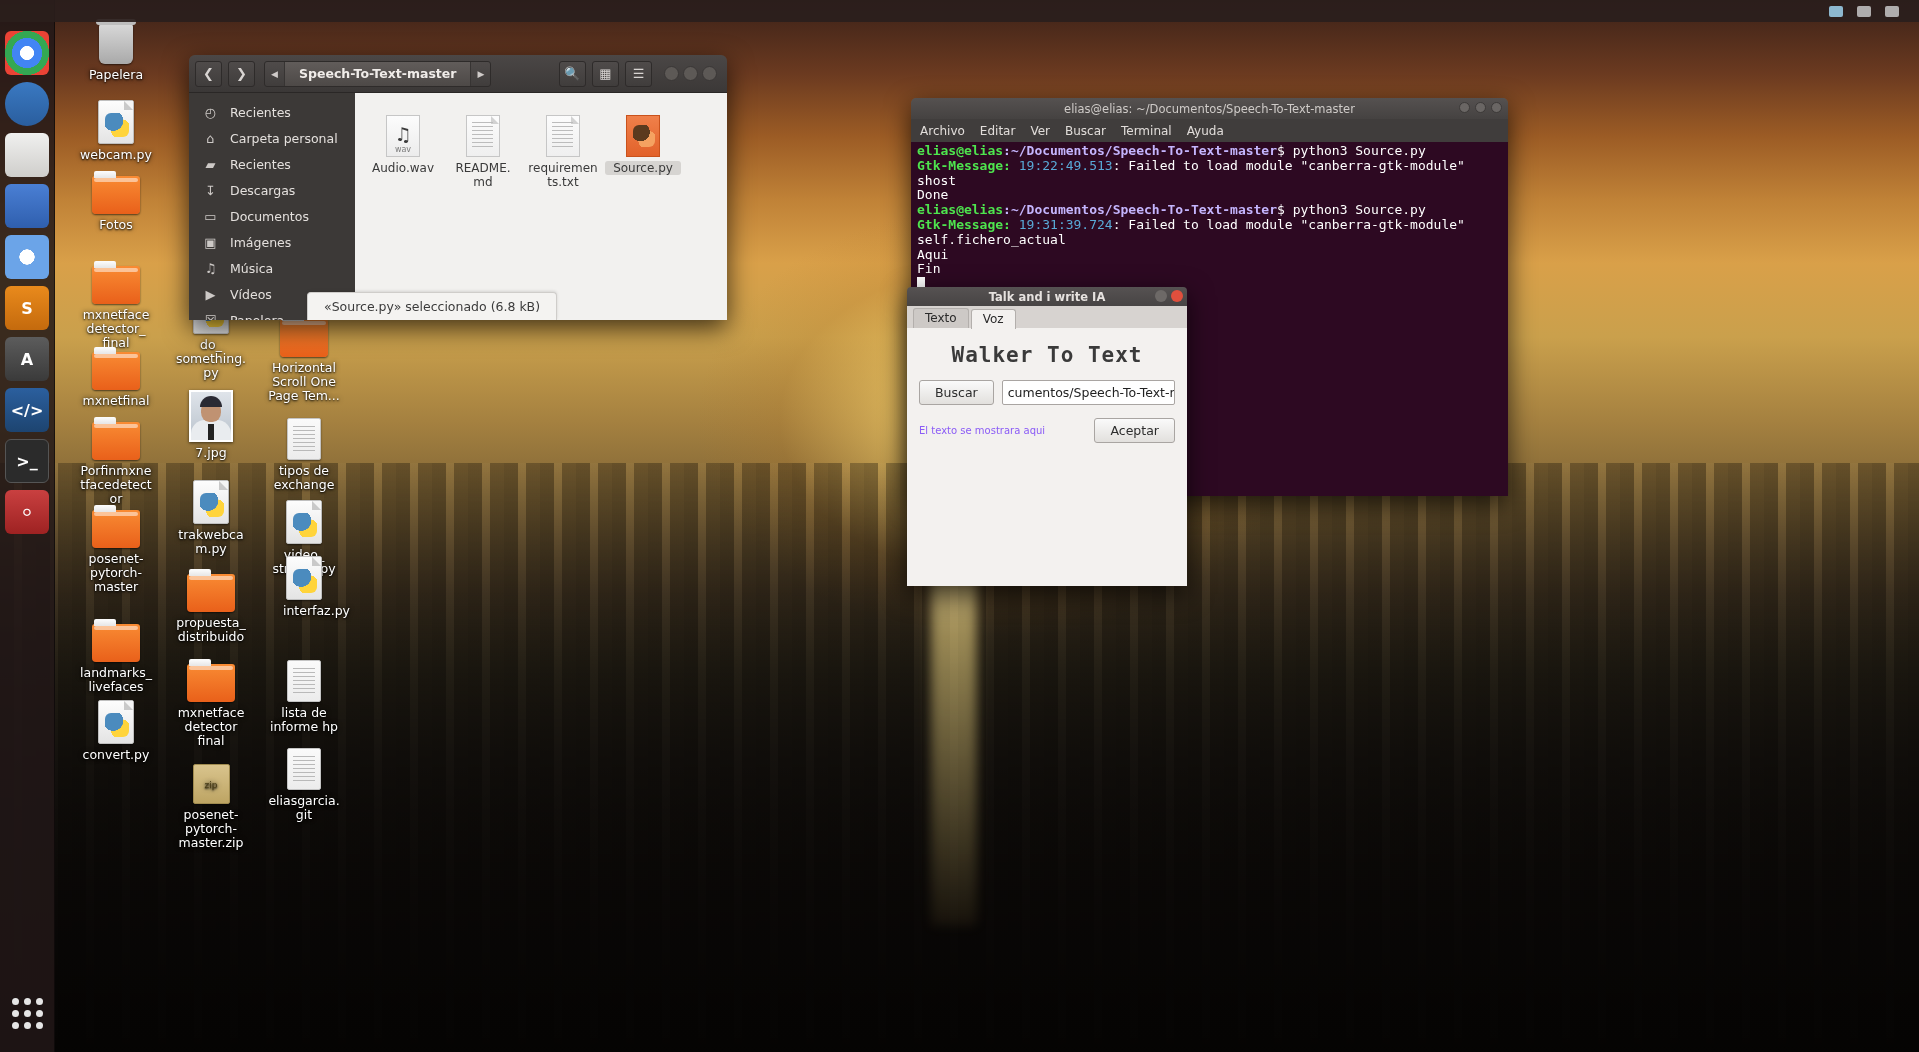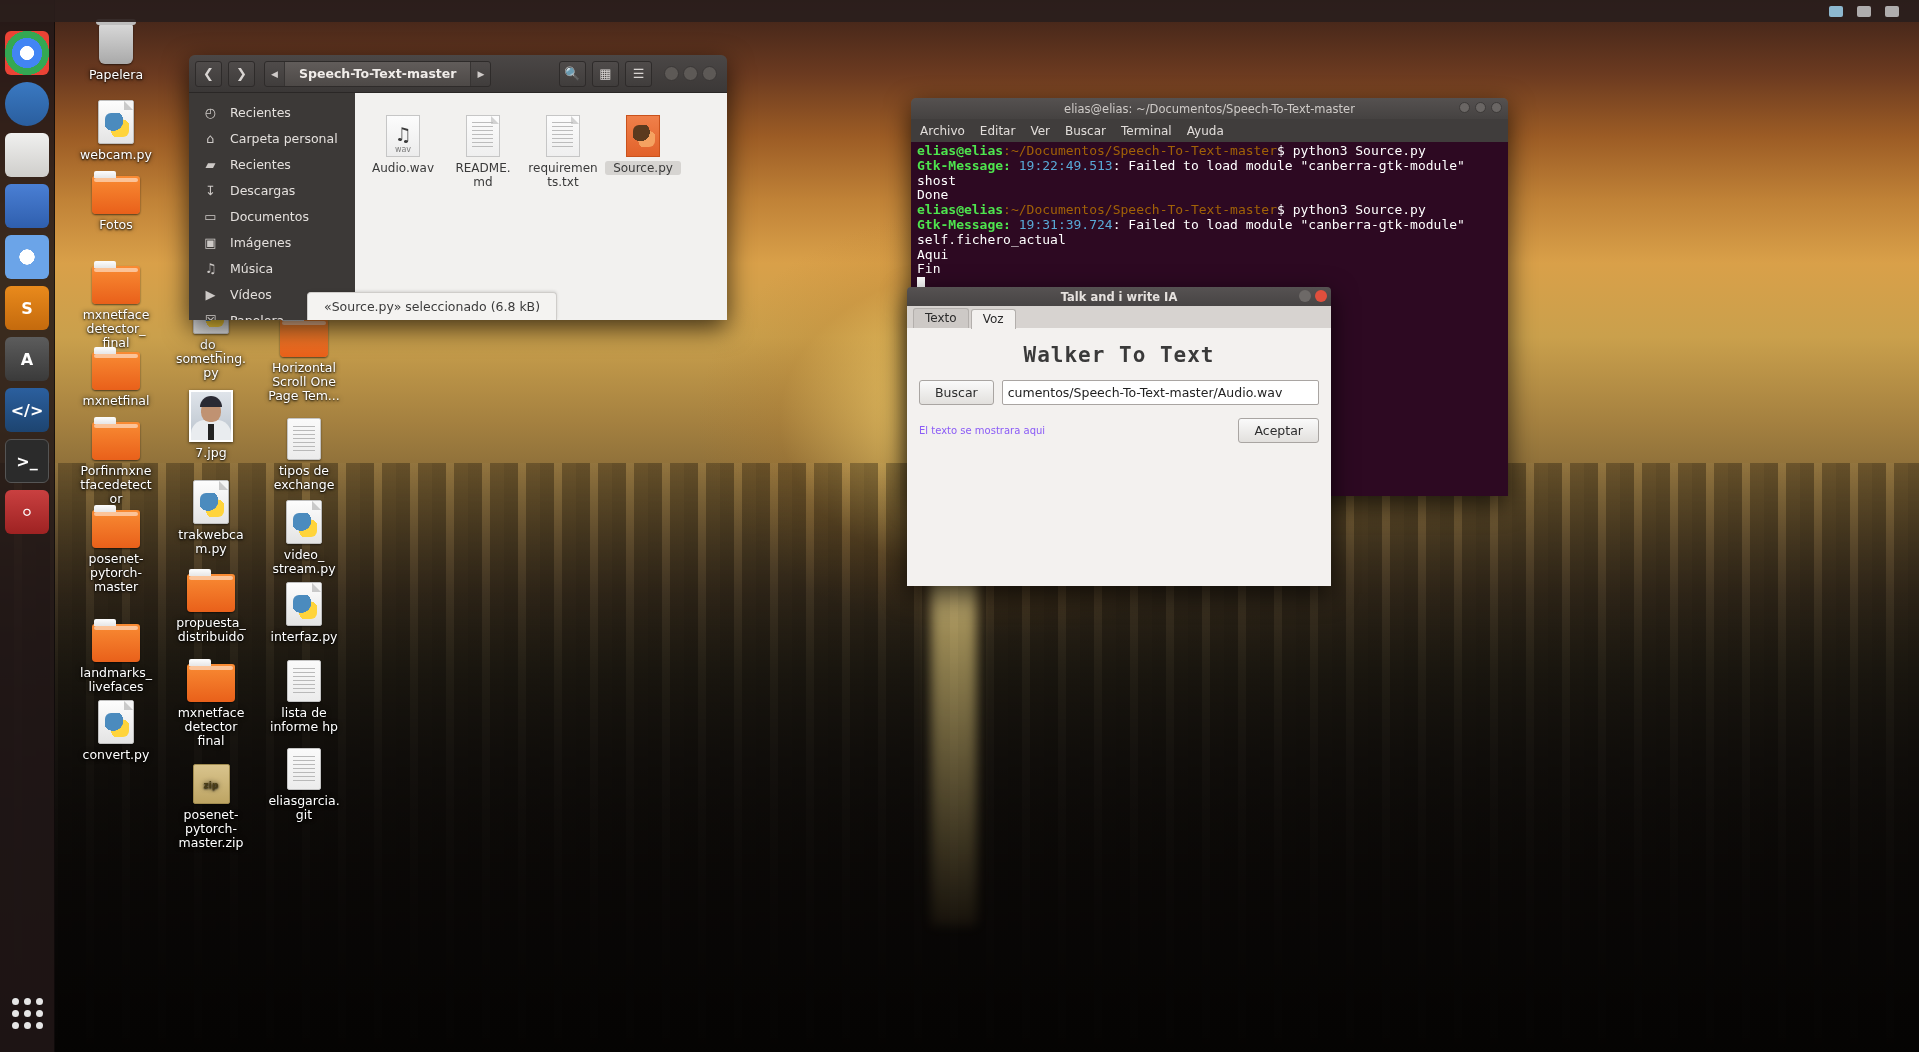--- a/index.html
+++ b/index.html
@@ -127,21 +127,21 @@
     border:1px solid #c4c4c4;border-radius:2px;
     box-shadow:0 1px 2px rgba(0,0,0,.5);
   }
   .txtfile .lines{position:absolute;left:5px;right:5px;top:7px;height:26px;
     background:repeating-linear-gradient(to bottom, #b9b9b9 0 1.5px, transparent 1.5px 4px);}
   .zipfile{
     width:37px;height:40px;margin:2px auto 4px;position:relative;
     background:linear-gradient(#d9c48d,#bda463);
     border:1px solid #a08b4f;border-radius:2px;
     box-shadow:0 1px 2px rgba(0,0,0,.5);
-    color:#4a3d16;font-size:9px;line-height:40px;font-weight:bold;
+    color:#4a3d16;font-size:9px;line-height:40px;font-weight:normal;
   }
   .photo{
     width:44px;height:52px;margin:0 auto 4px;
     background:linear-gradient(#dfe4ea,#b9c2cc);
     border:2px solid #fff; box-shadow:0 1px 3px rgba(0,0,0,.6);
     position:relative; overflow:hidden;
   }
   .photo .head{position:absolute;left:50%;top:7px;transform:translateX(-50%);
     width:20px;height:23px;border-radius:50% 50% 42% 42%;background:#c09272;}
   .photo .hair{position:absolute;left:50%;top:4px;transform:translateX(-50%);
@@ -250,27 +250,27 @@
   #tm-menu{
     height:23px;background:#403d3c;display:flex;align-items:center;gap:15px;
     padding-left:9px;color:#e1ddda;font-size:12px;
   }
   #tm-screen{
     height:354px;background:#2d0922;padding:2px 6px;
     font-family:"DejaVu Sans Mono", monospace; font-size:13px; line-height:14.8px;
     color:#ffffff; white-space:pre;
   }
   .tc-user{color:#4ee44e;font-weight:bold;}
-  .tc-path{color:#a16207;font-weight:normal;}
+  .tc-path{color:#c4b5fd;font-weight:bold;}
   .tc-time{color:#59a9d6;}
   .cursor{display:inline-block;width:8px;height:13px;background:#fff;vertical-align:-2px;}
 
   
   #dialog{
-    position:absolute; left:907px; top:287px; width:424px; height:299px;
+    position:absolute; left:907px; top:287px; width:280px; height:299px;
     z-index:35; box-shadow:0 8px 26px rgba(0,0,0,.7);
     border-radius:4px 4px 0 0; overflow:hidden;
     font-family:"DejaVu Sans", sans-serif;
   }
   #dg-title{
     height:19px;background:linear-gradient(#565252,#474444);
     display:flex;align-items:center;justify-content:center;position:relative;
     color:#e6e2df;font-size:11.5px;font-weight:bold;
   }
   #dg-title .ctls{position:absolute;right:4px;top:3px;display:flex;gap:4px;}
@@ -435,21 +435,21 @@
         <div class="lines"></div>
       </div>
       <div>tipos de<br>exchange</div>
     </div>
     <div class="dicon" style="left: 258px; top: 500px;">
       <div class="pyfile">
         <div class="pysnake"></div>
       </div>
       <div>video_<br>stream.py</div>
     </div>
-    <div class="dicon" style="left: 258px; top: 582px;">
+    <div class="dicon" style="left: 258px; top: 556px; text-align: right;">
       <div class="pyfile">
         <div class="pysnake"></div>
       </div>
       <div>interfaz.py</div>
     </div>
     <div class="dicon" style="left: 258px; top: 660px;">
       <div class="txtfile">
         <div class="lines"></div>
       </div>
       <div>lista de<br>informe hp</div>

